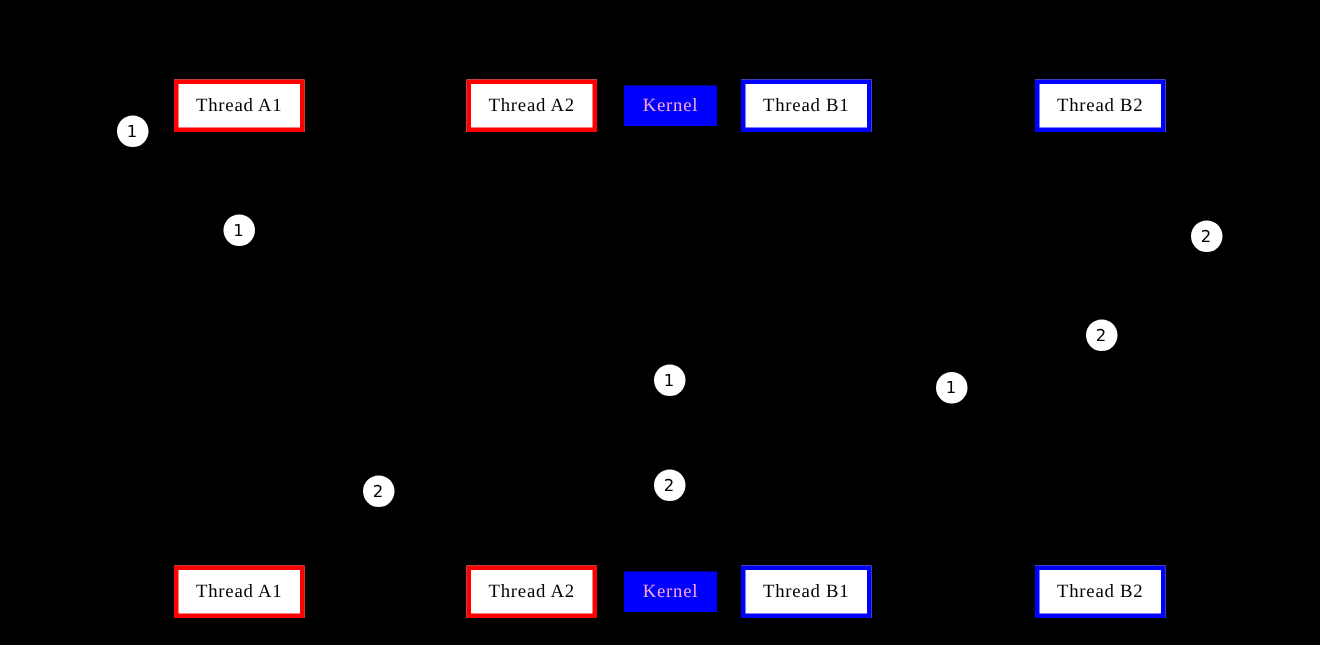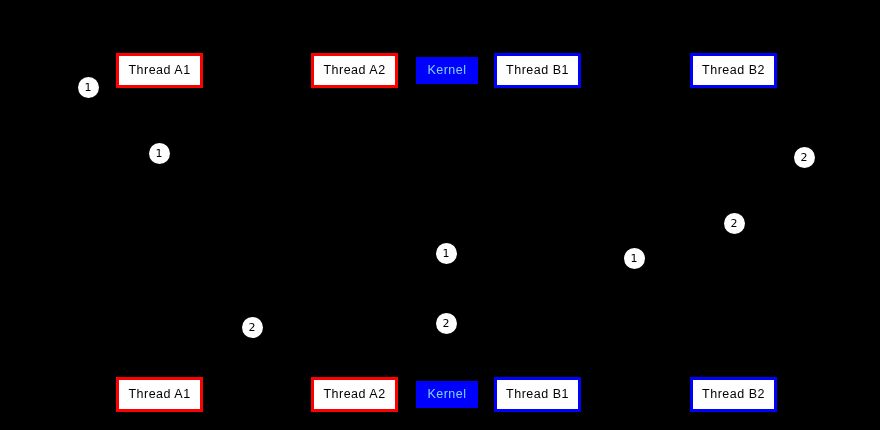--- a/index.html
+++ b/index.html
@@ -17,33 +17,33 @@
     font-family: "DejaVu Sans Mono", "Liberation Mono", monospace;
   }
   
   .participant {
     position: absolute;
     box-sizing: border-box;
     display: flex;
     align-items: center;
     justify-content: center;
     white-space: nowrap;
-    font-family: Liberation Sans, sans-serif;
+    font-family: Liberation Serif, serif;
     font-size: 12.5px;
     letter-spacing: 0.5px;
     line-height: 1;
   }
   .participant.outlined {
     background: #ffffff;
     color: #000000;
     border-style: solid;
     border-width: 3px;
   }
   .participant.filled {
-    color: #7dd3fc;
+    color: #f9a8d4;
     border: none;
   }
   
   .lifeline {
     position: absolute;
     width: 1px;
     background: transparent;
     border-left: 1px dashed #000000;
   }
   

